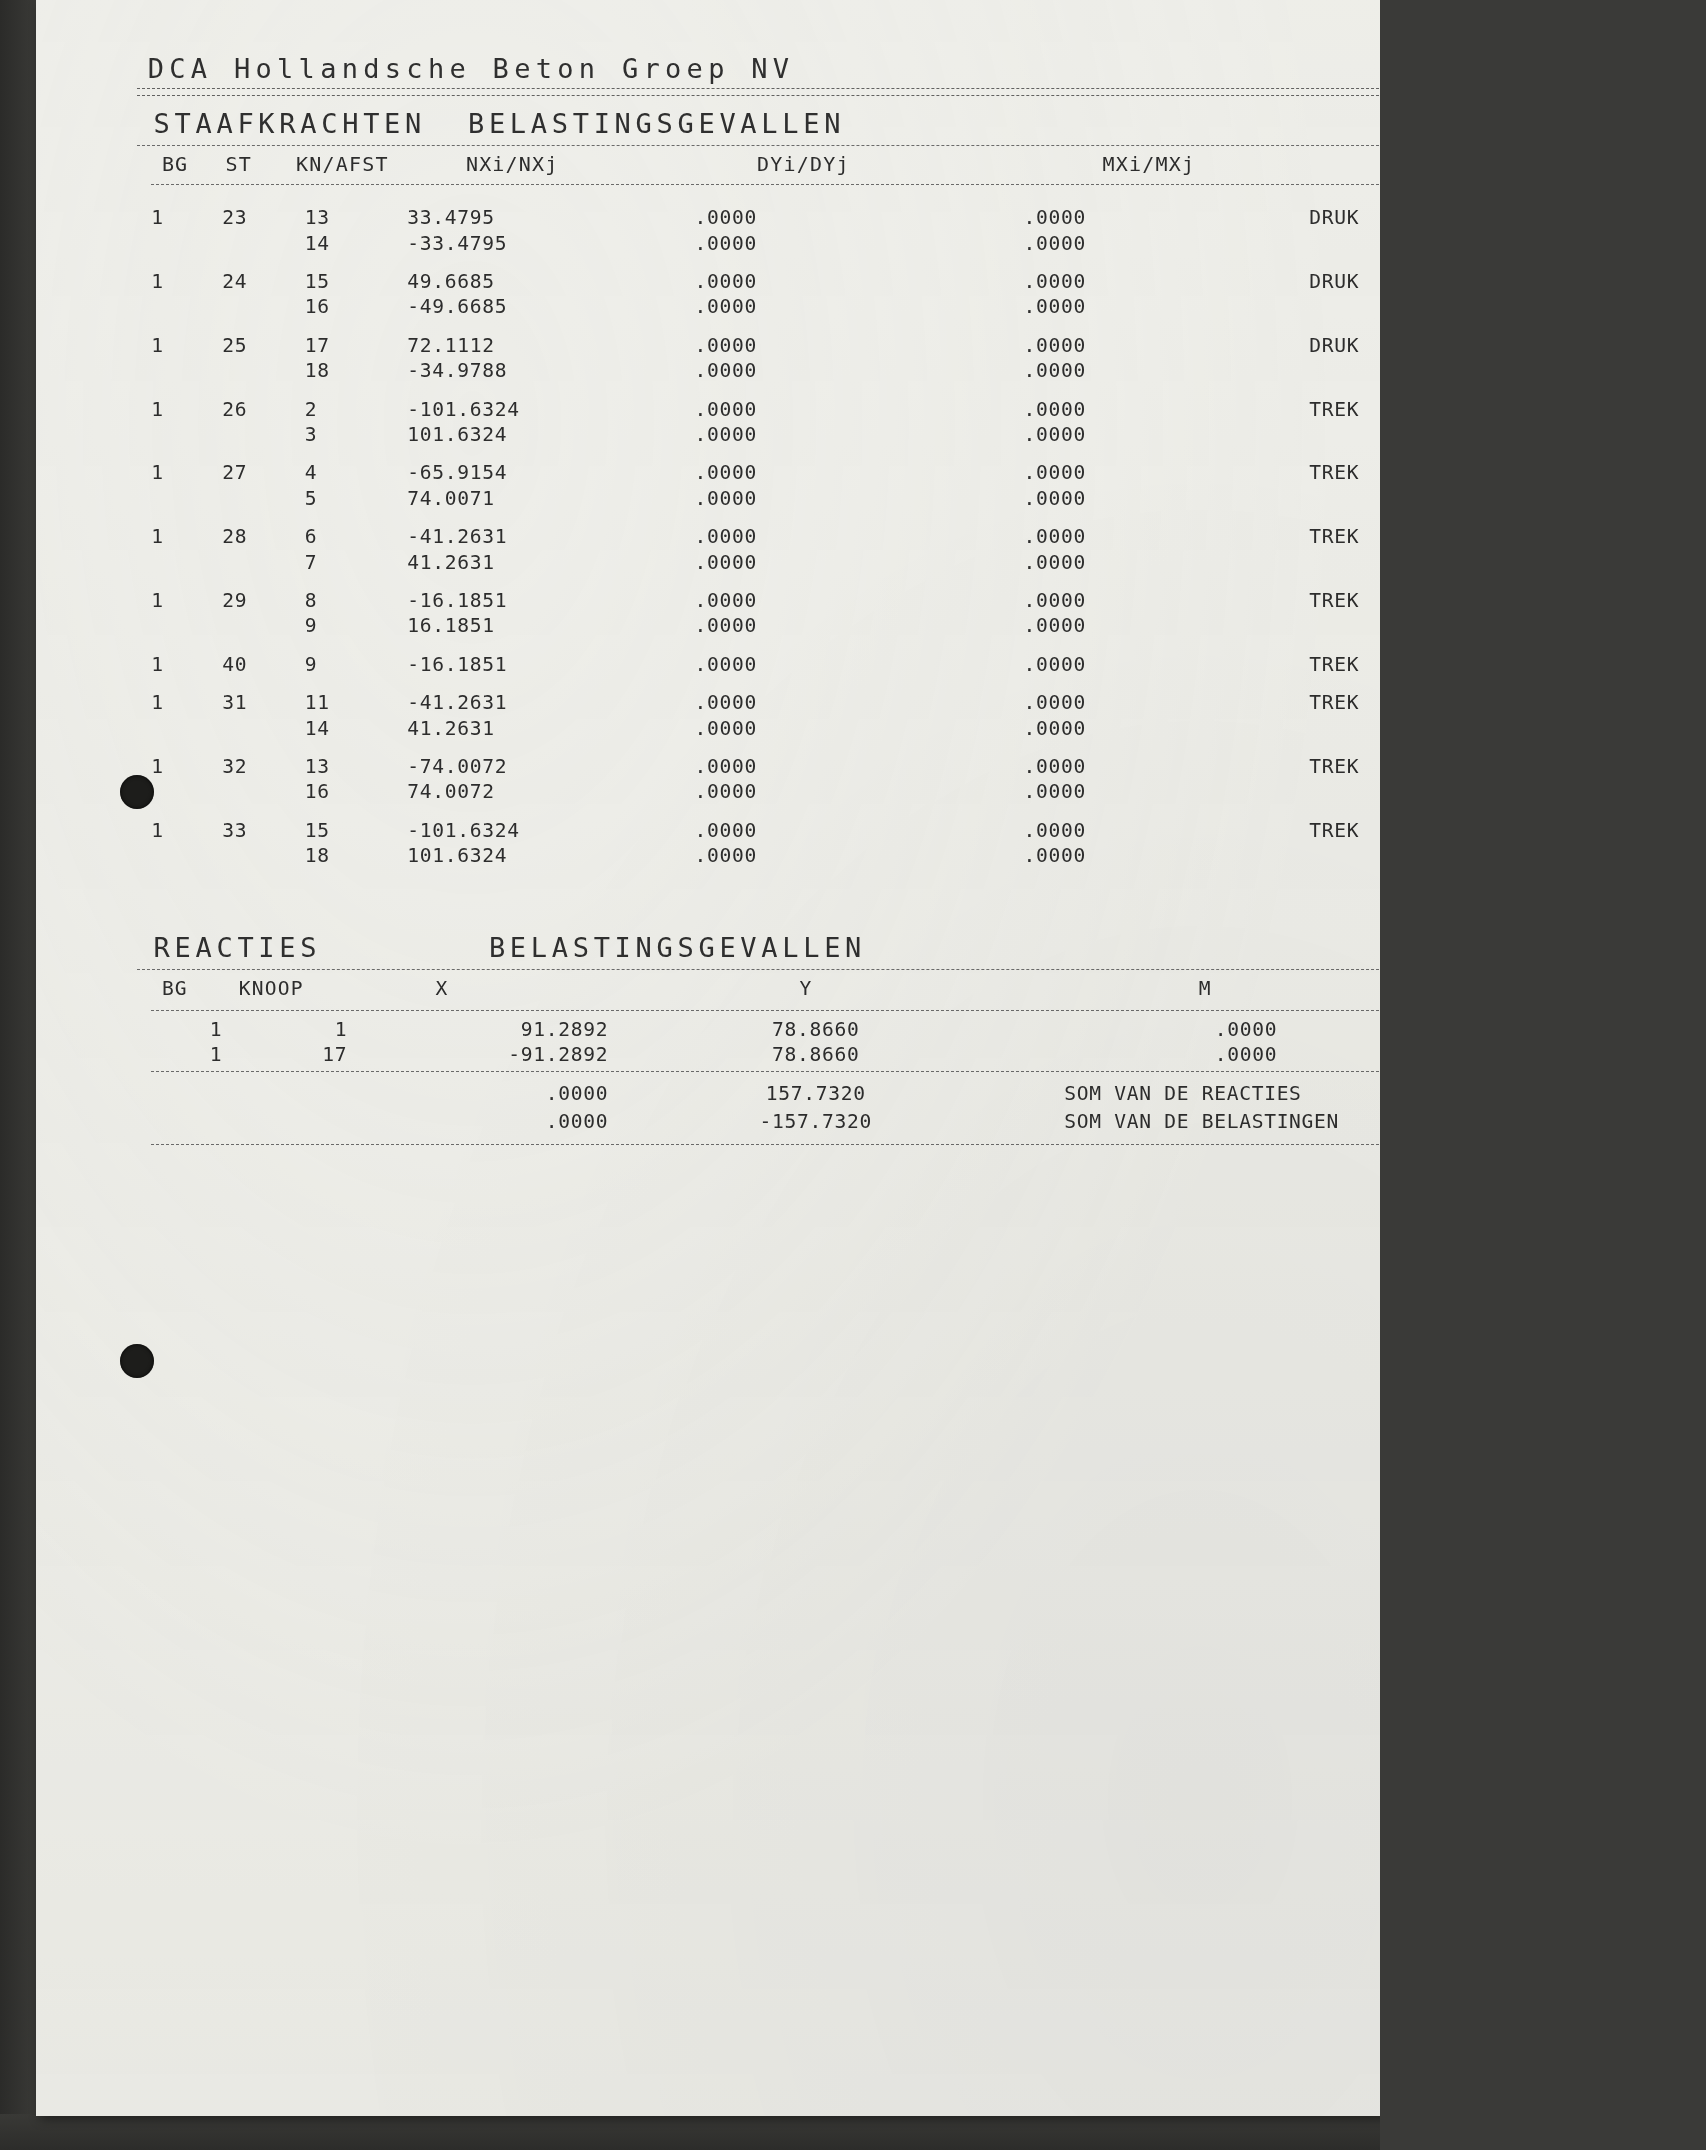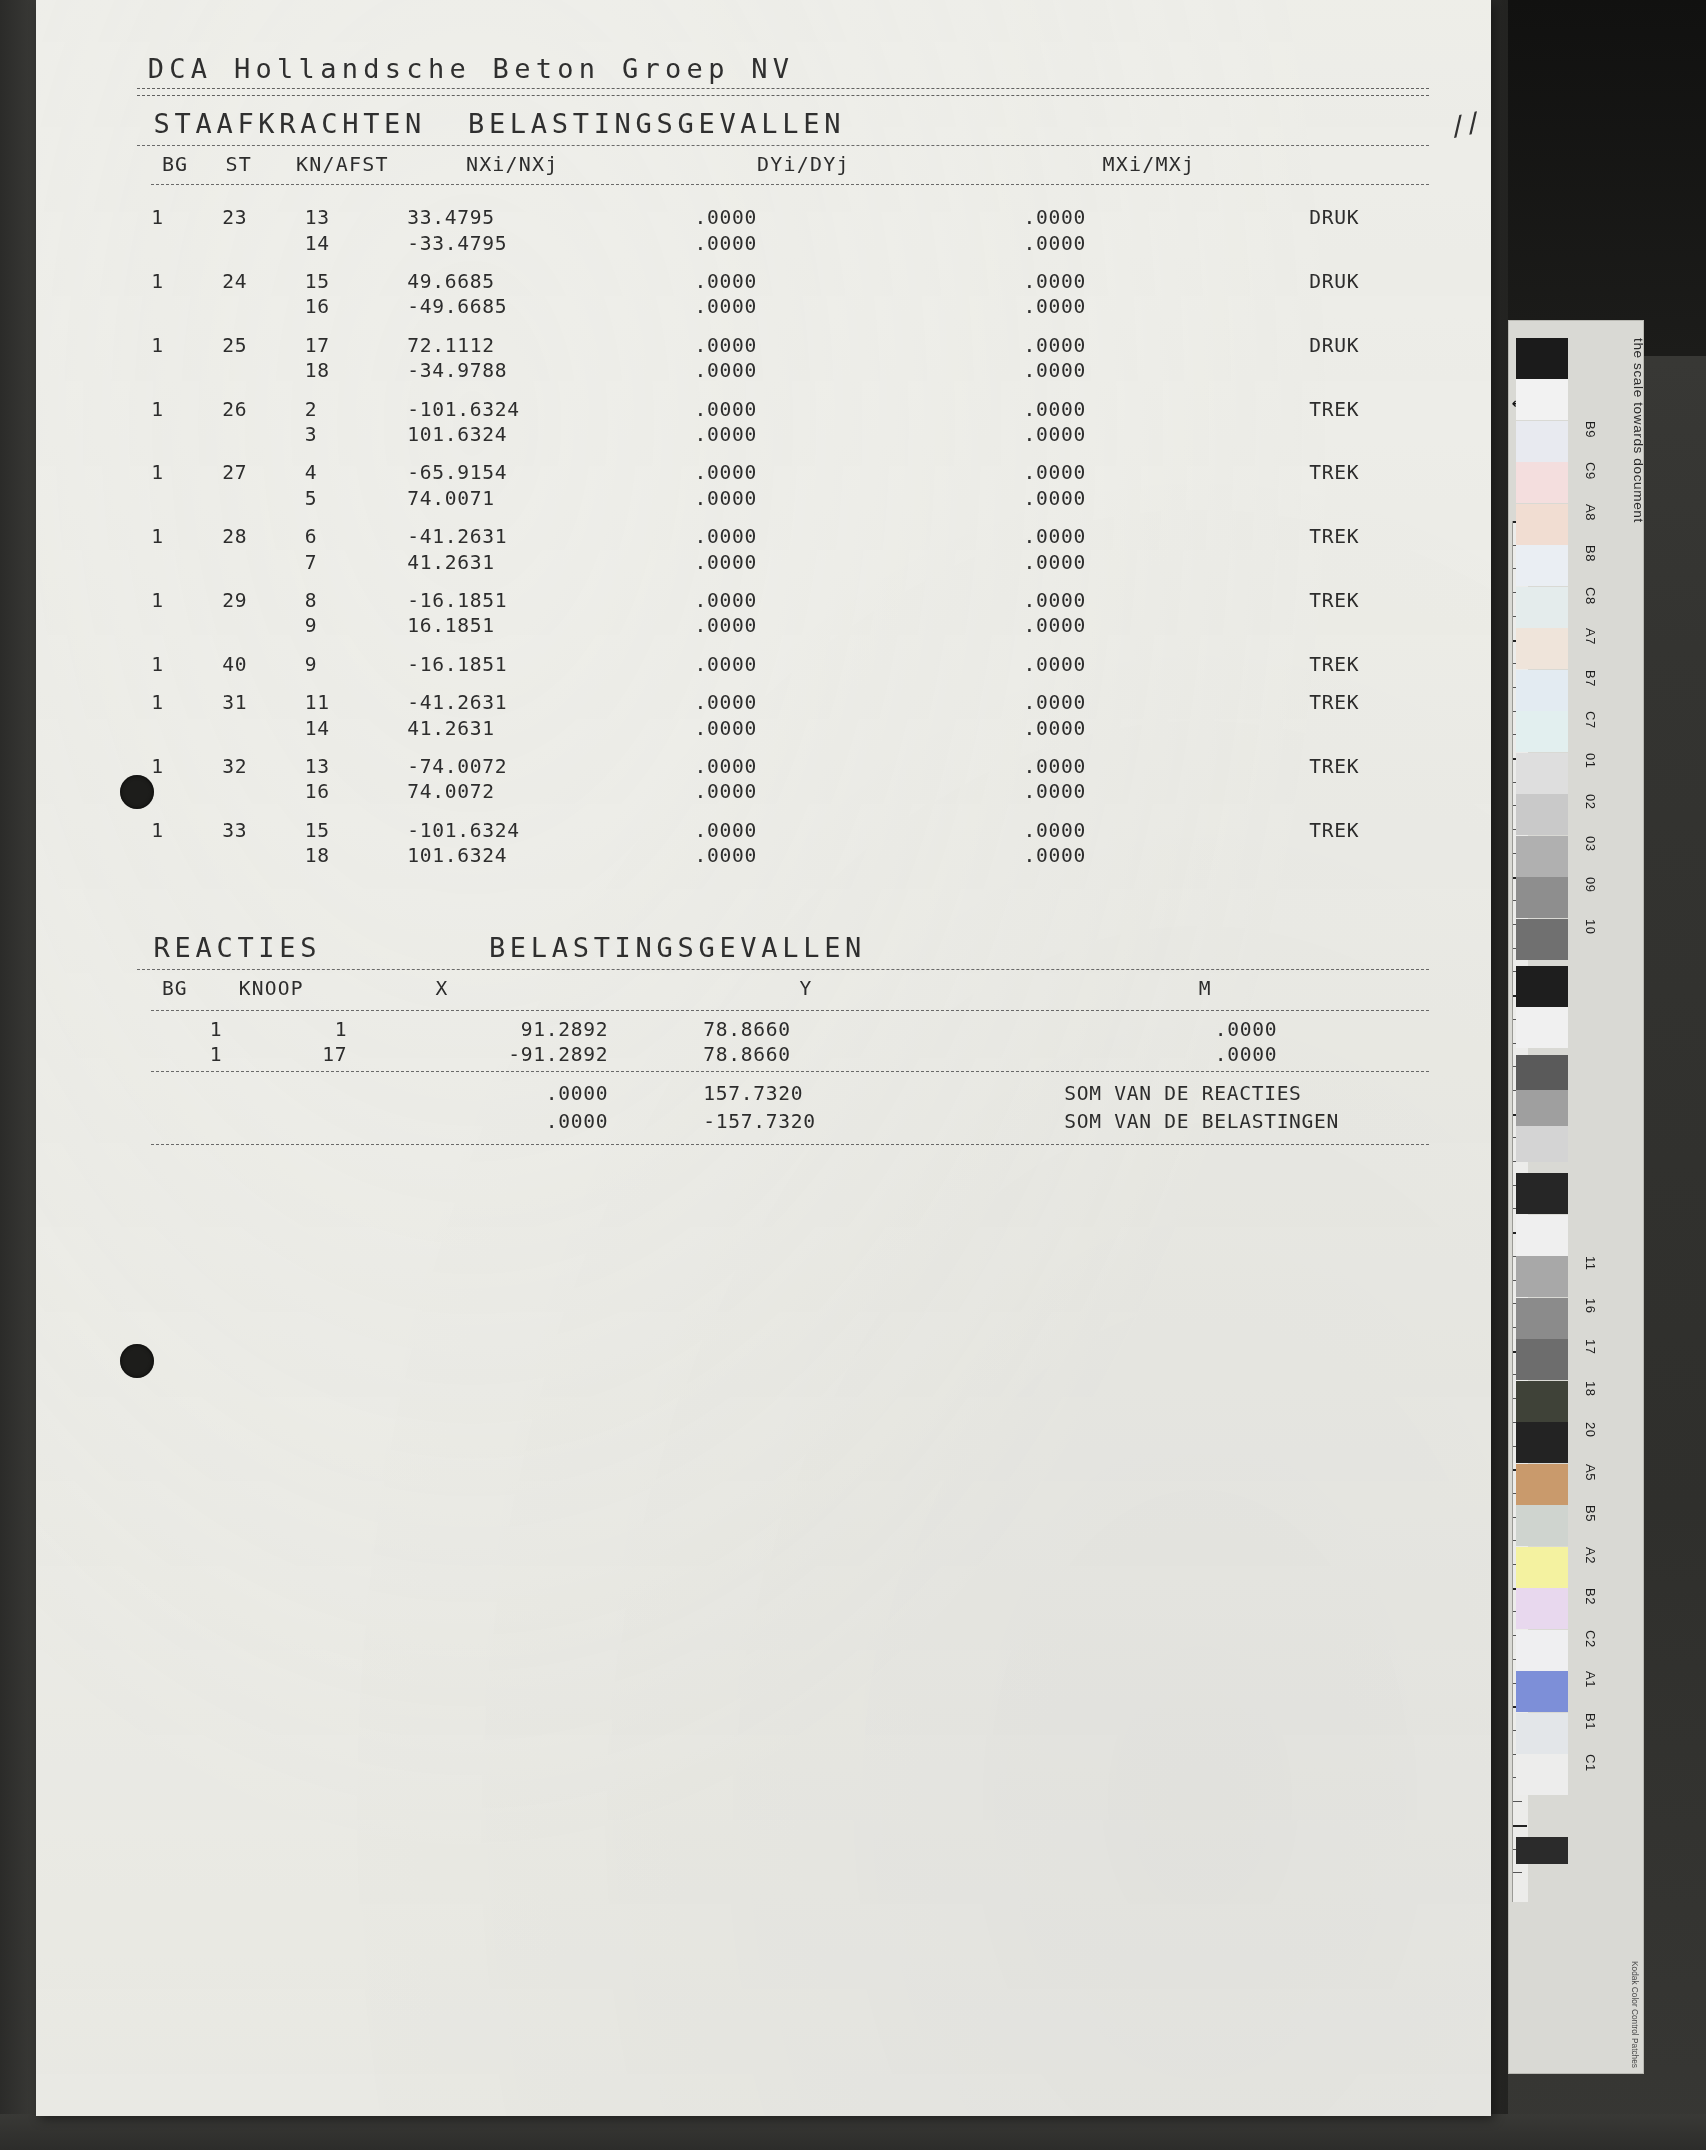--- a/index.html
+++ b/index.html
@@ -2,21 +2,21 @@
 <html style="font-size:9.5px"><head>
 <meta charset="utf-8">
 <style>
   html, body {
     margin: 0;
     padding: 0;
     background: #3a3a38;
   }
   #page {
     position: relative;
-    width: 1706px;
+    width: 1380px;
     height: 2151px;
     background: #343431;
     overflow: hidden;
     font-family: "DejaVu Sans Mono", monospace;
   }
   
   #bg-dark {
     position: absolute;
     inset: 0;
     background:
@@ -152,21 +152,21 @@
     border-collapse: collapse;
     font-size: 19.6px;
     letter-spacing: 0.7px;
     color: #2d2d2d;
     margin-left: 14.2px;
   }
   table.react td { padding: 1.2px 0; vertical-align: top; }
   .r-bg   { width: 71px; text-align: right; padding-right: 18px !important; }
   .r-kn   { width: 107px; text-align: right; padding-right: 36px !important; }
   .r-x    { width: 225px; text-align: right; padding-right: 95px !important; }
-  .r-y    { width: 225px; text-align: left; padding-right: 136px !important; }
+  .r-y    { width: 225px; text-align: center; padding-right: 136px !important; }
   .r-m    { width: 213px; text-align: right; padding-right: 71px !important; }
   .r-note { text-align: left; }
 
   .rhdr td { padding-bottom: 6px !important; letter-spacing: 1.2px; }
   .rhdr .r-bg { text-align: left; padding-left: 10.7px !important; }
   .rhdr .r-kn { text-align: left; padding-left: 0 !important; }
   .rhdr .r-x  { text-align: left; padding-left: 65px !important; }
   .rhdr .r-y  { text-align: left; padding-left: 101px !important; }
   .rhdr .r-m  { text-align: left; padding-left: 95px !important; }
 

